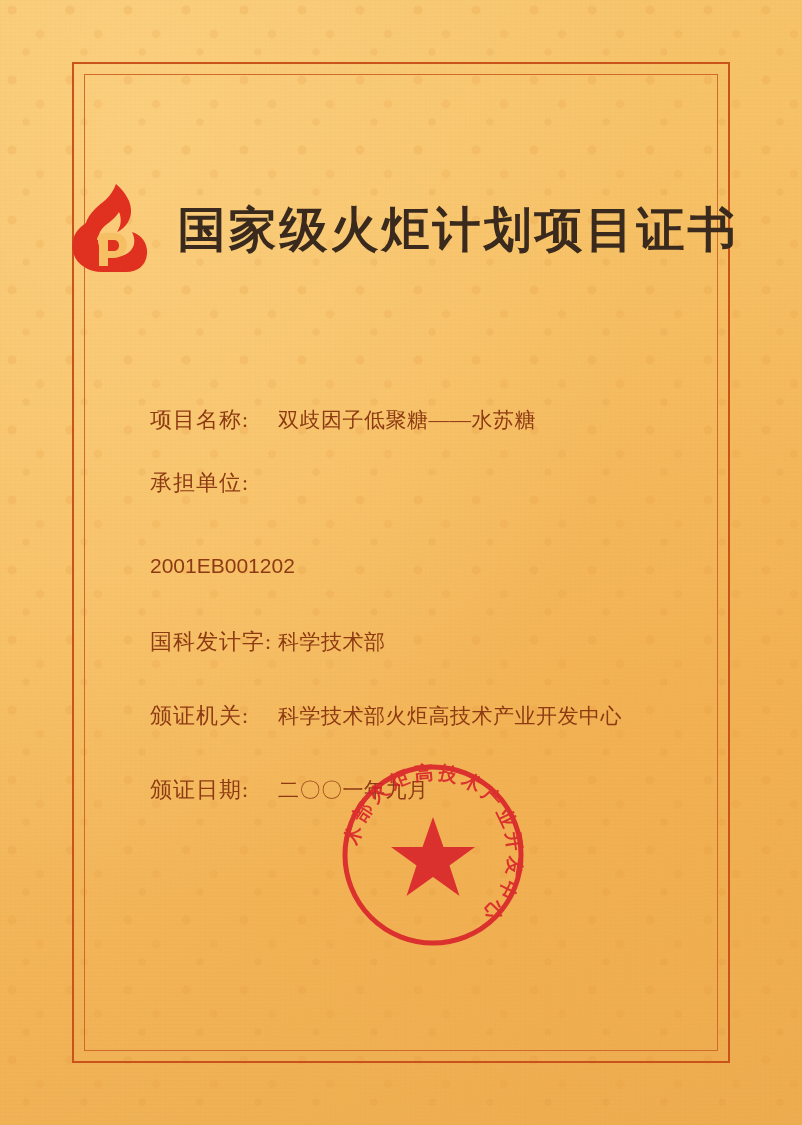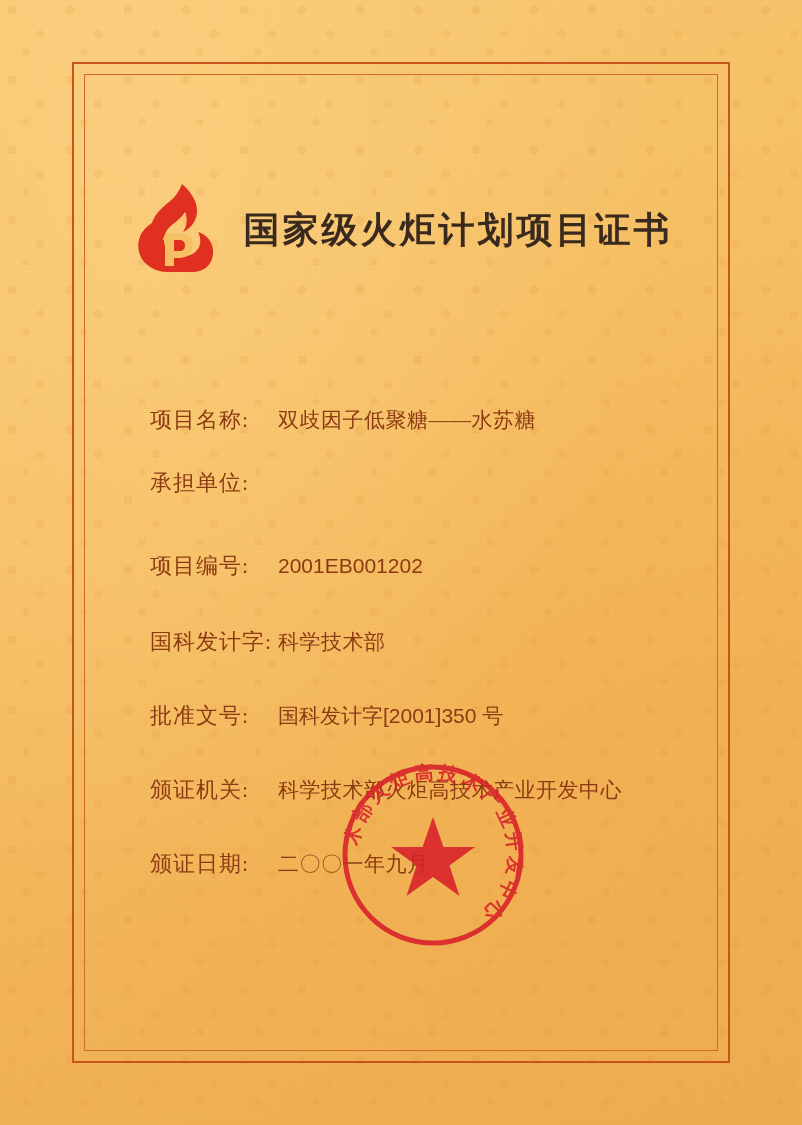--- a/index.html
+++ b/index.html
@@ -73,21 +73,21 @@
   #logo {
     width: 92px;
     height: 96px;
     position: relative;
     flex: none;
   }
   #logo svg { display: block; }
   #title {
     font-family: "DejaVu Sans", "Liberation Sans", sans-serif;
     font-weight: bold;
-    font-size: 36px;
+    font-size: 48px;
     letter-spacing: 3px;
     color: #3a2a1e;
     white-space: nowrap;
   }
 
   
   #fields {
     position: absolute;
     left: 150px;
     right: 120px;
@@ -157,33 +157,28 @@
     <div class="field-row">
       <div class="field-label">项目名称:</div>
       <div class="field-value">双歧因子低聚糖——水苏糖</div>
     </div>
 
     <div class="field-row">
       <div class="field-label">承担单位:</div>
     </div>
 
     <div class="field-row">
-      <div class="field-label">项目编号:</div>
       <div class="field-value num">2001EB001202</div>
     </div>
 
     <div class="field-row">
       <div class="field-label">国科发计字:</div>
       <div class="field-value">科学技术部</div>
     </div>
 
-    <div class="field-row">
-      <div class="field-label">批准文号:</div>
-      <div class="field-value num">国科发计字[2001]350 号</div>
-    </div>
 
     <div class="field-row">
       <div class="field-label">颁证机关:</div>
       <div class="field-value">科学技术部火炬高技术产业开发中心</div>
     </div>
 
     <div class="field-row">
       <div class="field-label">颁证日期:</div>
       <div class="field-value">二〇〇一年九月</div>
     </div>

